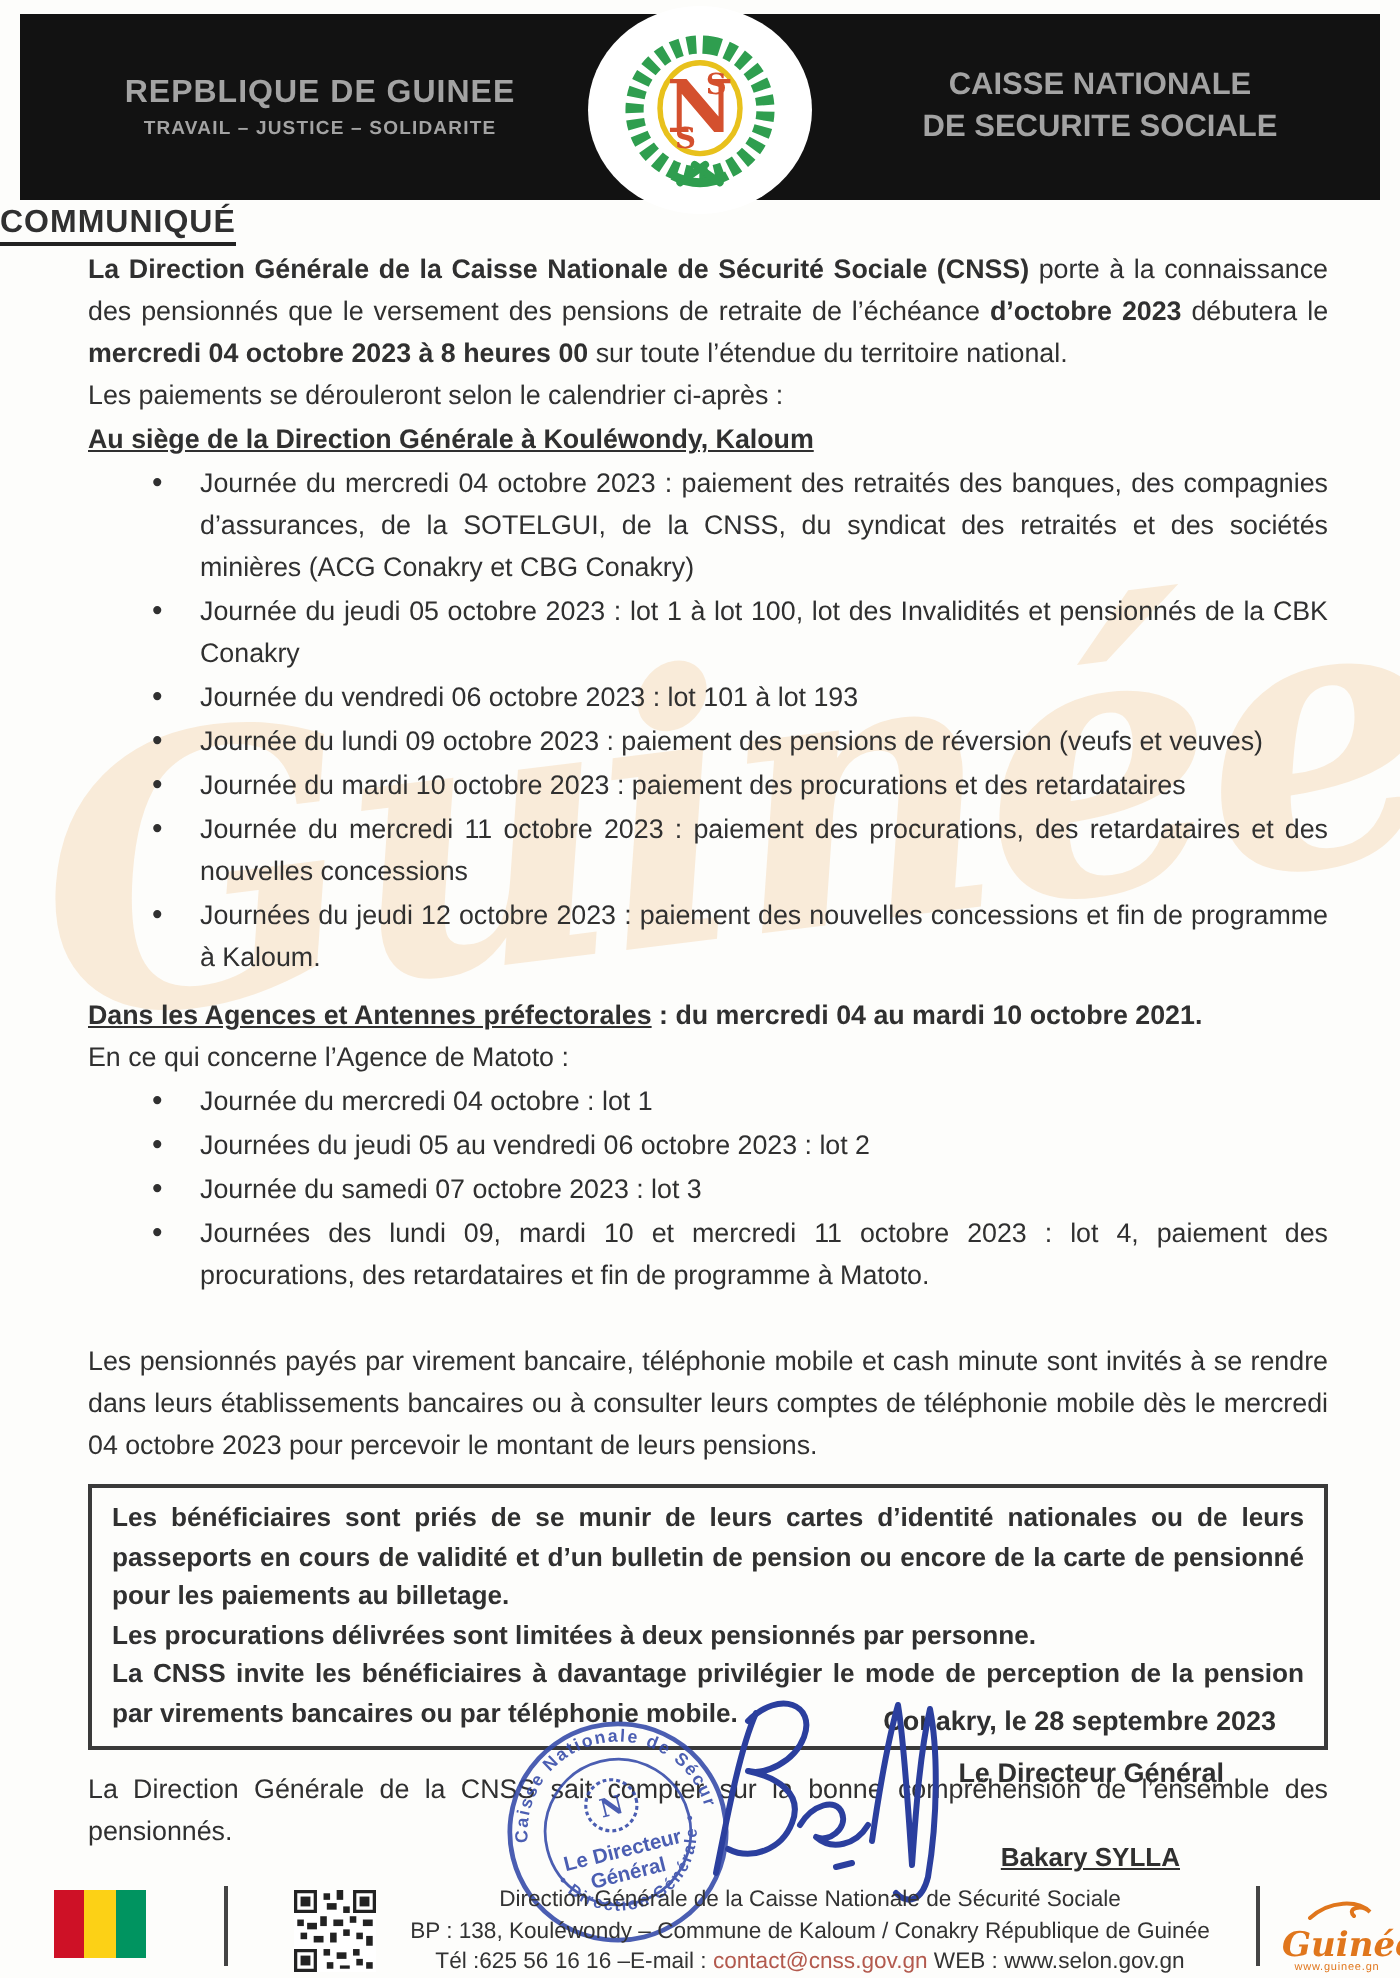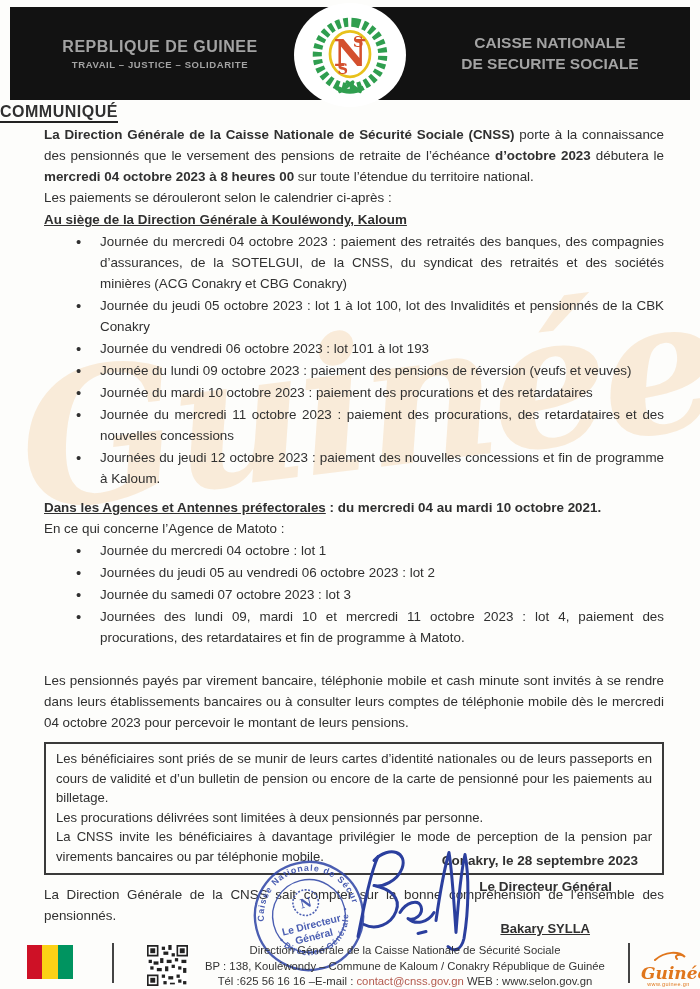--- a/index.html
+++ b/index.html
@@ -42,21 +42,21 @@
   ul.cal { list-style:none; margin:1px 0 2px 0; }
   ul.cal li {
     position:relative; padding-left:56px; text-align:justify; margin-bottom:1px;
   }
   ul.cal li::before {
     content:"•"; position:absolute; left:32px; top:0; font-size:15px;
   }
   .gap-sm { height:6px; } .gap-md { height:20px; }
   .notice-box {
     border:2px solid #3a3a3a; padding:5px 10px 7px 10px; margin-top:9px;
-    font-weight:normal; font-size:13.1px; line-height:19.5px;
+    font-weight:bold; font-size:13.1px; line-height:19.5px;
   }
   .notice-box .nline { text-align:justify; }
   .closing { margin-top:9px; text-align:justify; }
   
   .watermark {
     position:absolute; left:18px; top:295px; width:680px; z-index:1;
     font-family:"DejaVu Serif", serif; font-style:italic; font-weight:bold;
     font-size:185px; letter-spacing:-6px; color:rgba(230,148,52,0.17);
     transform:rotate(-7deg); white-space:nowrap; pointer-events:none;
   }

